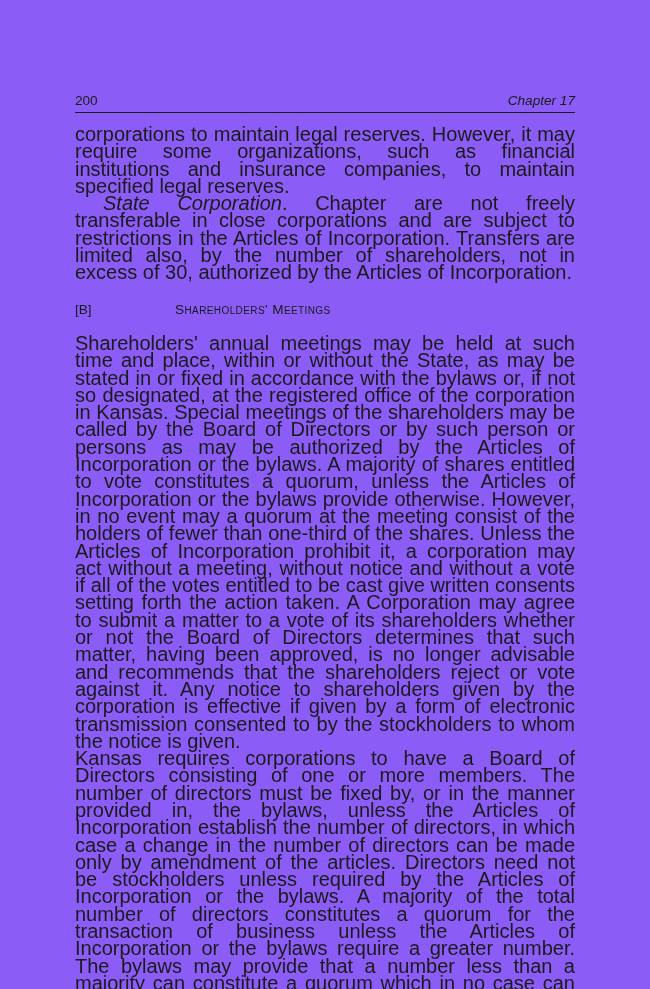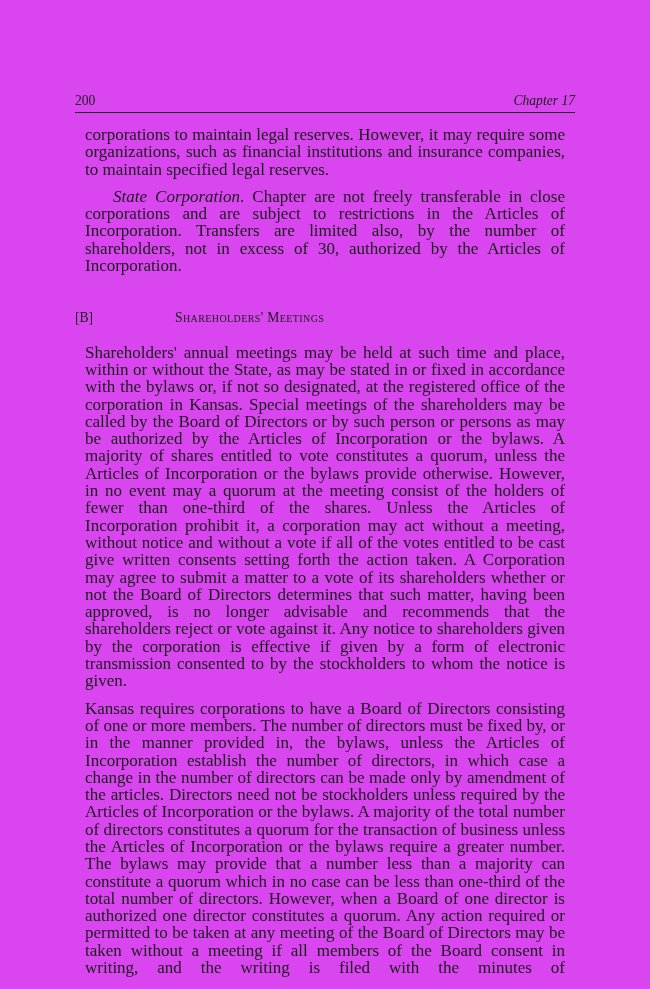--- a/index.html
+++ b/index.html
@@ -4,23 +4,23 @@
 <style>
   html, body {
     margin: 0;
     padding: 0;
     background: #ffffff;
   }
   .page {
     position: relative;
     width: 650px;
     height: 989px;
-    background: #d946ef;
+    background: #8b5cf6;
     overflow: hidden;
-    font-family: Liberation Serif, serif;
+    font-family: Liberation Sans, sans-serif;
     color: #1b1b1b;
   }
   .content {
     padding: 93px 75px 0 75px;
   }
   .running-header {
     display: flex;
     justify-content: space-between;
     align-items: baseline;
     font-size: 13.6px;
@@ -29,36 +29,36 @@
   }
   .chapter-title {
     font-style: italic;
   }
   .header-rule {
     border-top: 1.2px solid #1b1b1b;
     height: 0;
     width: 100%;
   }
   p.body-par {
-    margin: 10px;
-    font-size: 17px;
+    margin: 0;
+    font-size: 20px;
     line-height: 17.3px;
     text-align: justify;
   }
   p.first-par {
     margin-top: 13px;
   }
   p.indent-par {
     text-indent: 28px;
   }
   p.justify-last {
     text-align-last: justify;
   }
   .section-heading {
-    margin-top: 35px;
+    margin-top: 19px;
     margin-bottom: 17px;
     font-size: 13.6px;
     line-height: 17.3px;
   }
   .sec-label {
     display: inline-block;
     width: 100px;
   }
   .sec-title {
     font-variant: small-caps;

